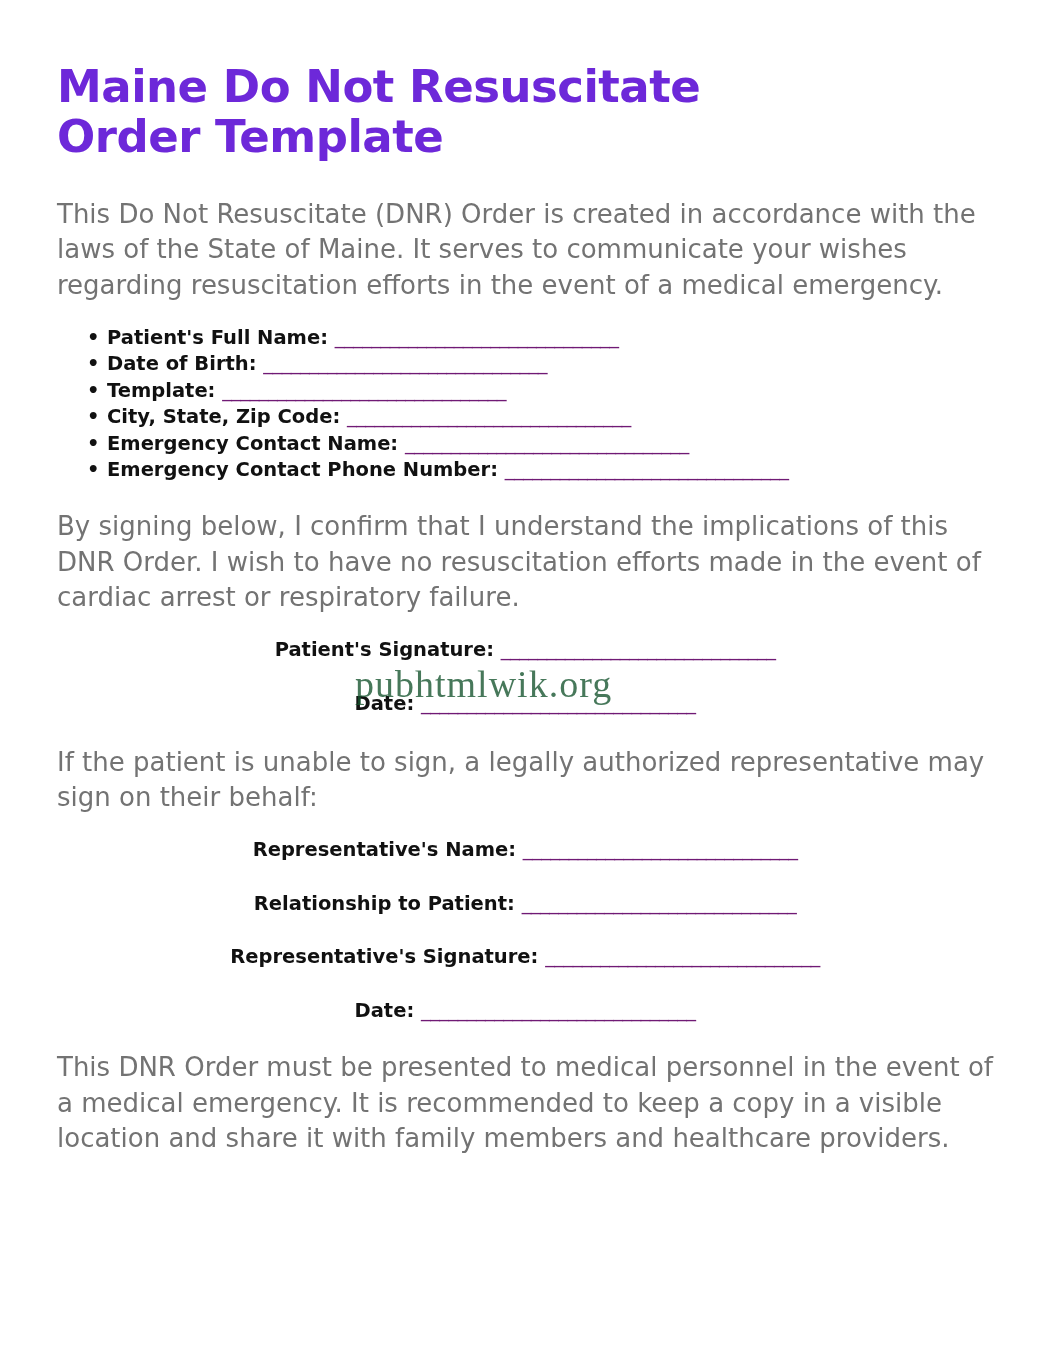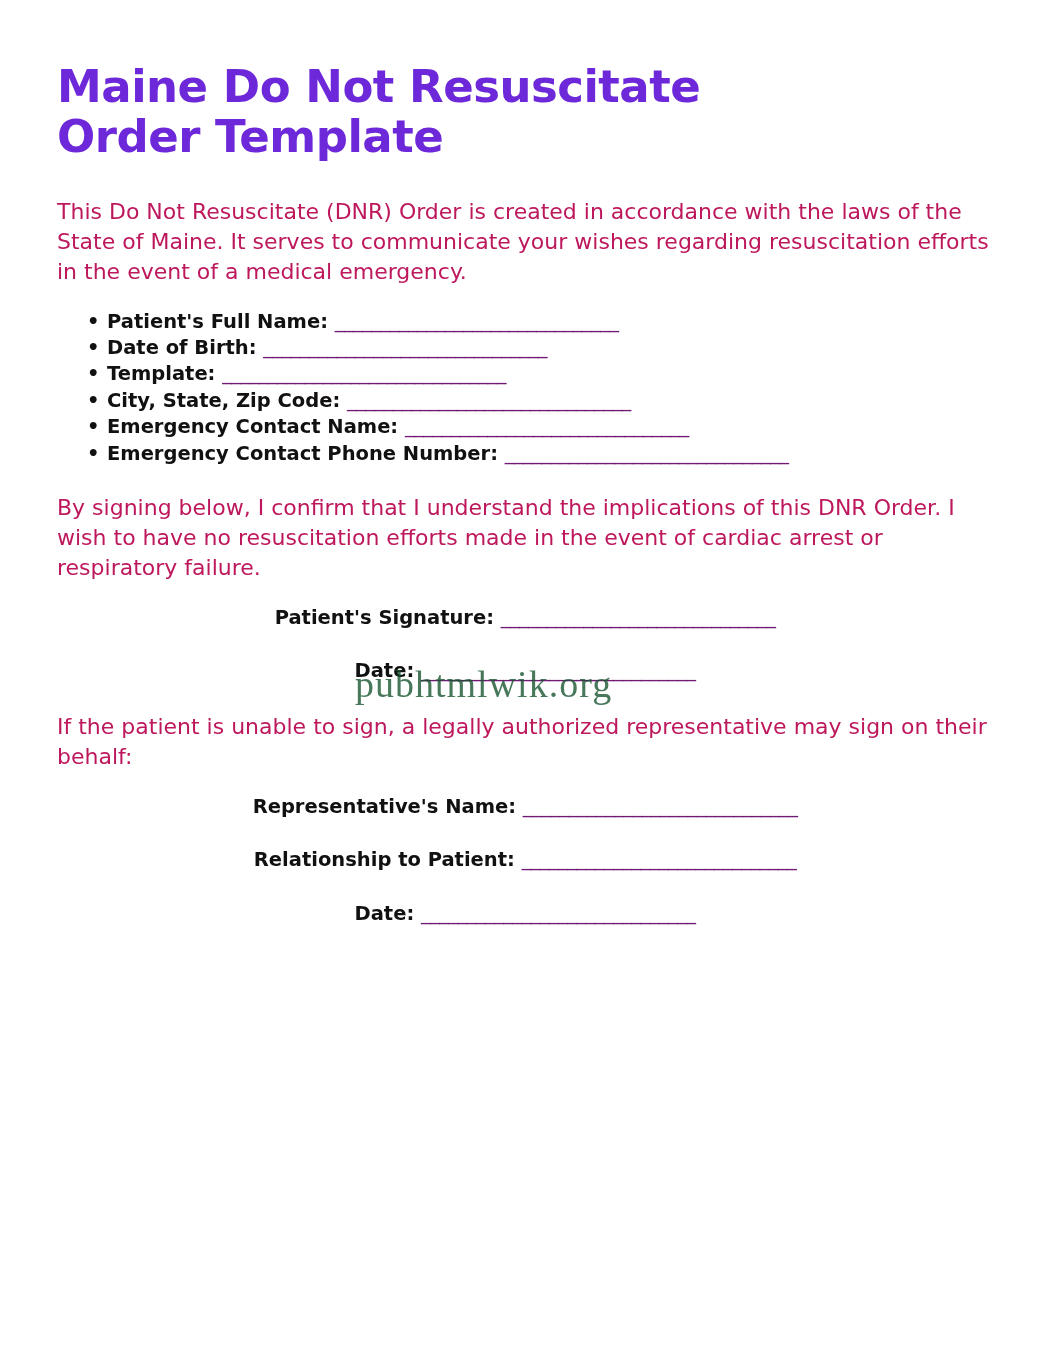--- a/index.html
+++ b/index.html
@@ -30,25 +30,25 @@
     font-size: 45px;
     line-height: 1.12;
     font-weight: bold;
     letter-spacing: -0.5px;
     margin: 0 0 34px 0;
     color: #6d28d9;
     max-width: 800px;
   }
 
   .para {
-    font-size: 22px;
+    font-size: 26px;
     line-height: 1.36;
     margin: 0 0 22px 0;
     max-width: 940px;
-    color: #be185d;
+    color: #737373;
   }
 
   .para.tight {
     margin-bottom: 24px;
   }
 
   ul.fields {
     list-style: none;
     margin: 0 0 26px 0;
     padding: 0 0 0 50px;
@@ -166,22 +166,27 @@
   <p class="sig-line">
     <span>Representative's Name:</span>
     <span class="blank">______________________________</span>
   </p>
 
   <p class="sig-line">
     <span>Relationship to Patient:</span>
     <span class="blank">______________________________</span>
   </p>
 
+  <p class="sig-line">
+    <span>Representative's Signature:</span>
+    <span class="blank">______________________________</span>
+  </p>
 
   <p class="sig-line gap-after">
     <span>Date:</span>
     <span class="blank">______________________________</span>
   </p>
 
+  <p class="para">This DNR Order must be presented to medical personnel in the event of a medical emergency. It is recommended to keep a copy in a visible location and share it with family members and healthcare providers.</p>
 
 </div>
 
 <div class="watermark">pubhtmlwik.org</div>
 
 </body></html>

